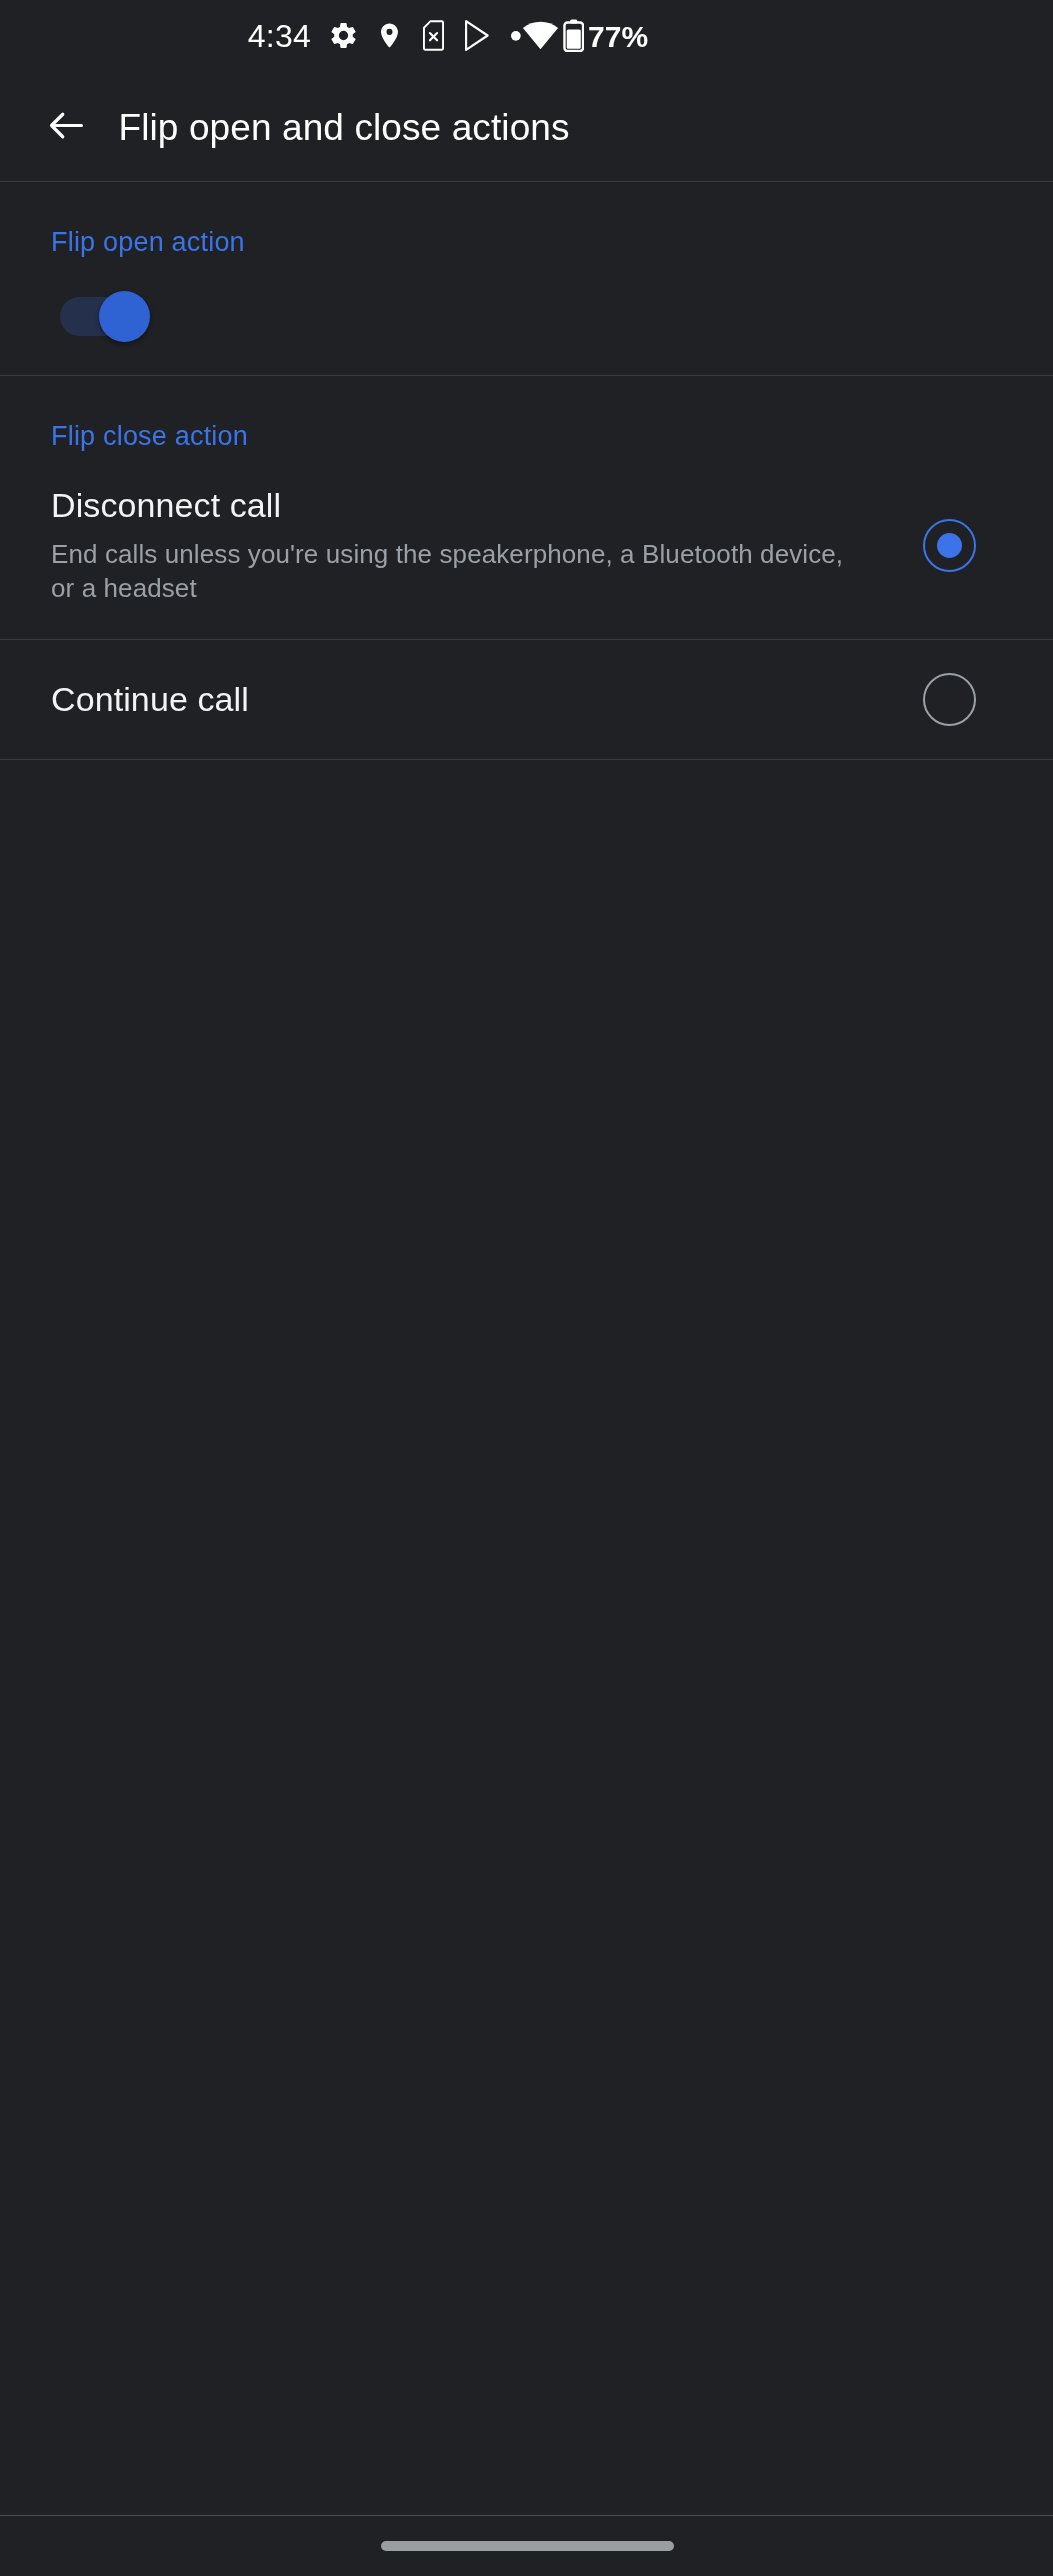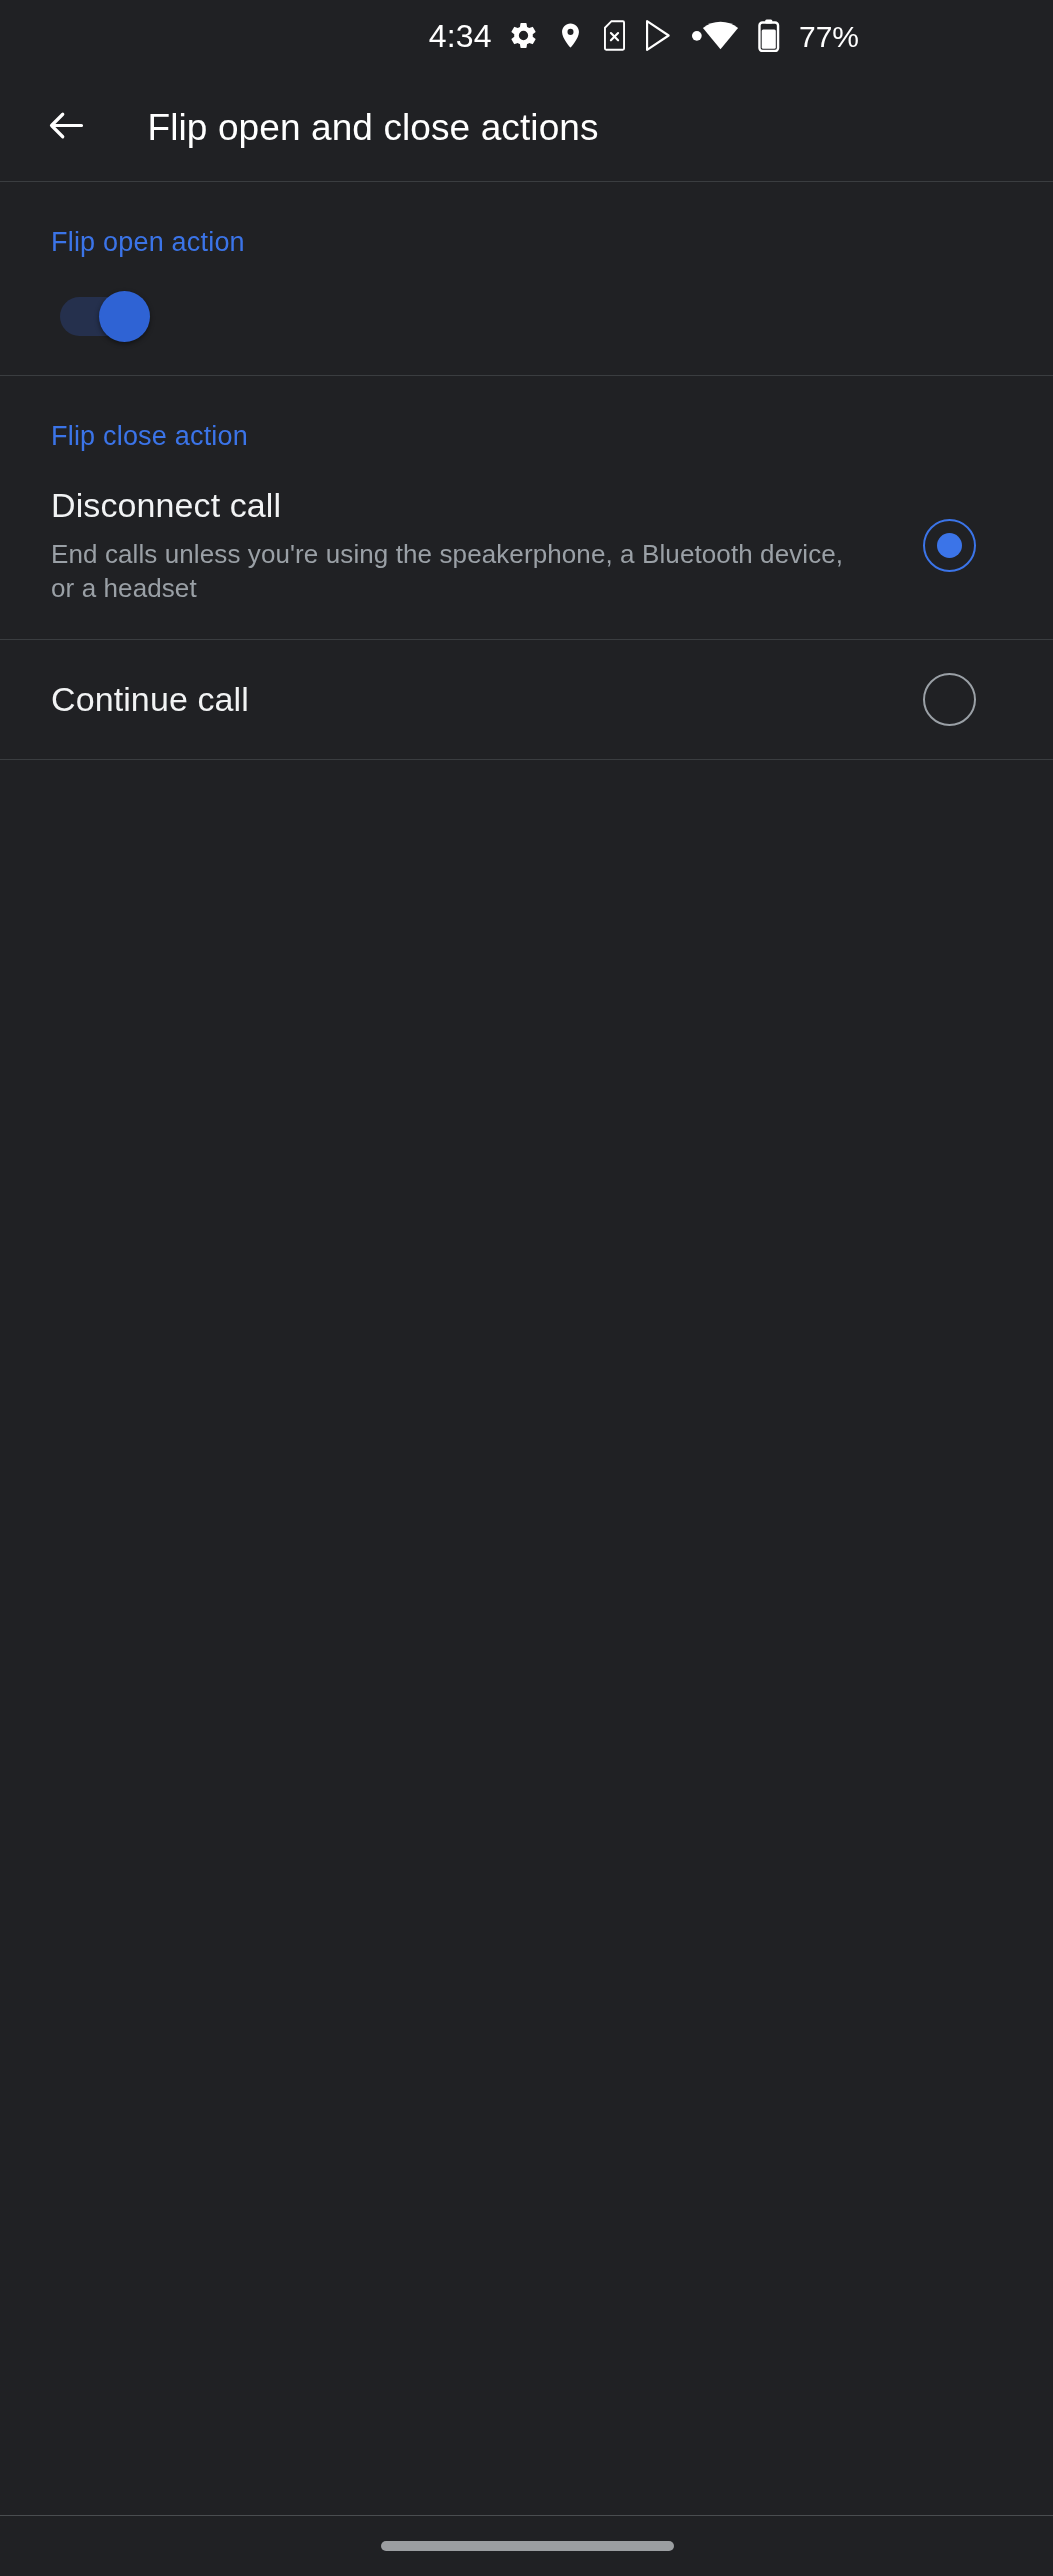--- a/index.html
+++ b/index.html
@@ -17,39 +17,40 @@
     -webkit-font-smoothing:antialiased;
   }
 
   
   .status-bar {
     position:absolute;
     top:0; left:0;
     width:892px; height:74px;
     display:flex;
     align-items:center;
-    justify-content:flex-end;
+    justify-content:center;
     padding:0 33px 0 37px;
   }
   .status-left {
     display:flex;
     align-items:center;
     gap:16.6px;
   }
   .status-clock {
     font-size:32px;
     color:#ffffff;
     letter-spacing:0.2px;
     line-height:1;
     padding-bottom:2px;
   }
   .status-right {
     display:flex;
     align-items:center;
-    gap:19px;
+    gap:4px;
+    font-weight:bold;
   }
   .battery-pct {
     font-size:30px;
     color:#ffffff;
     line-height:1;
     padding-bottom:1px;
   }
   .sicon { display:block; }
 
   
@@ -64,21 +65,21 @@
     width:94px;
     margin-left:19.5px;
     display:flex;
     align-items:center;
     justify-content:center;
     cursor:pointer;
   }
   .app-bar-title {
     font-size:37px;
     color:#ffffff;
-    margin-left:34px;
+    margin-left:5px;
     letter-spacing:0.1px;
   }
 
   
   .content {
     position:absolute;
     top:181px; left:0;
     width:1054px;
   }
 

